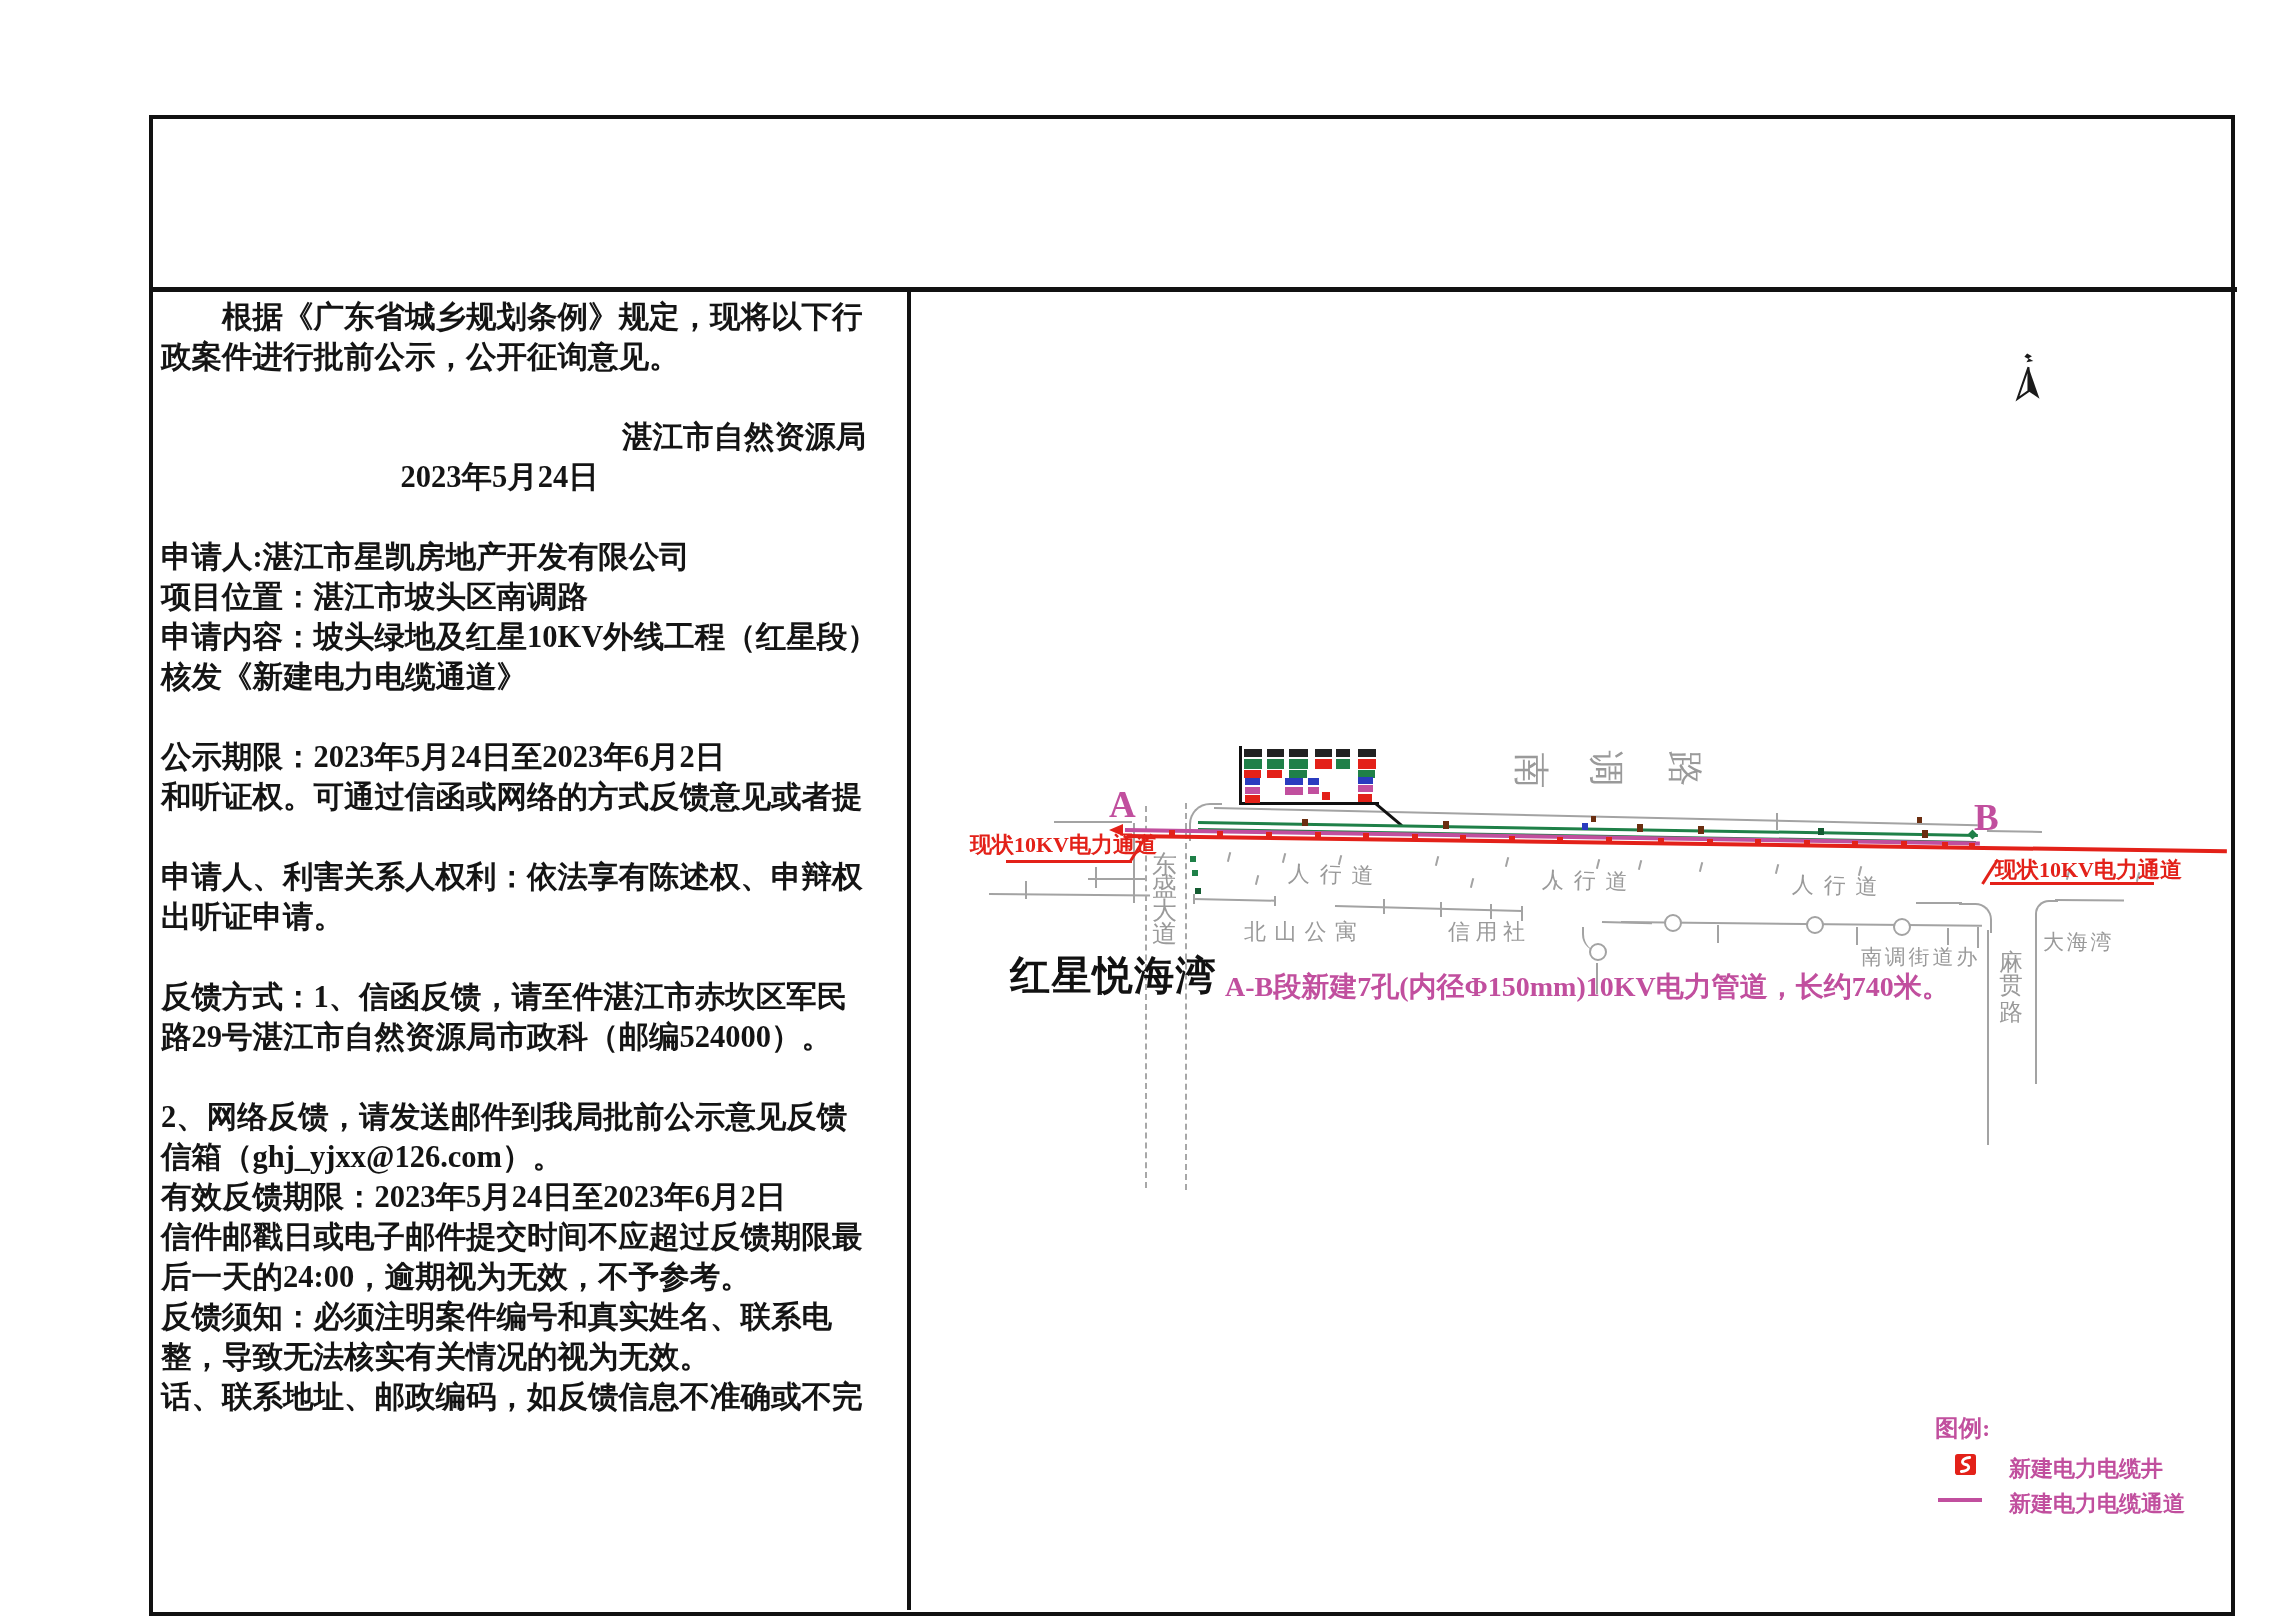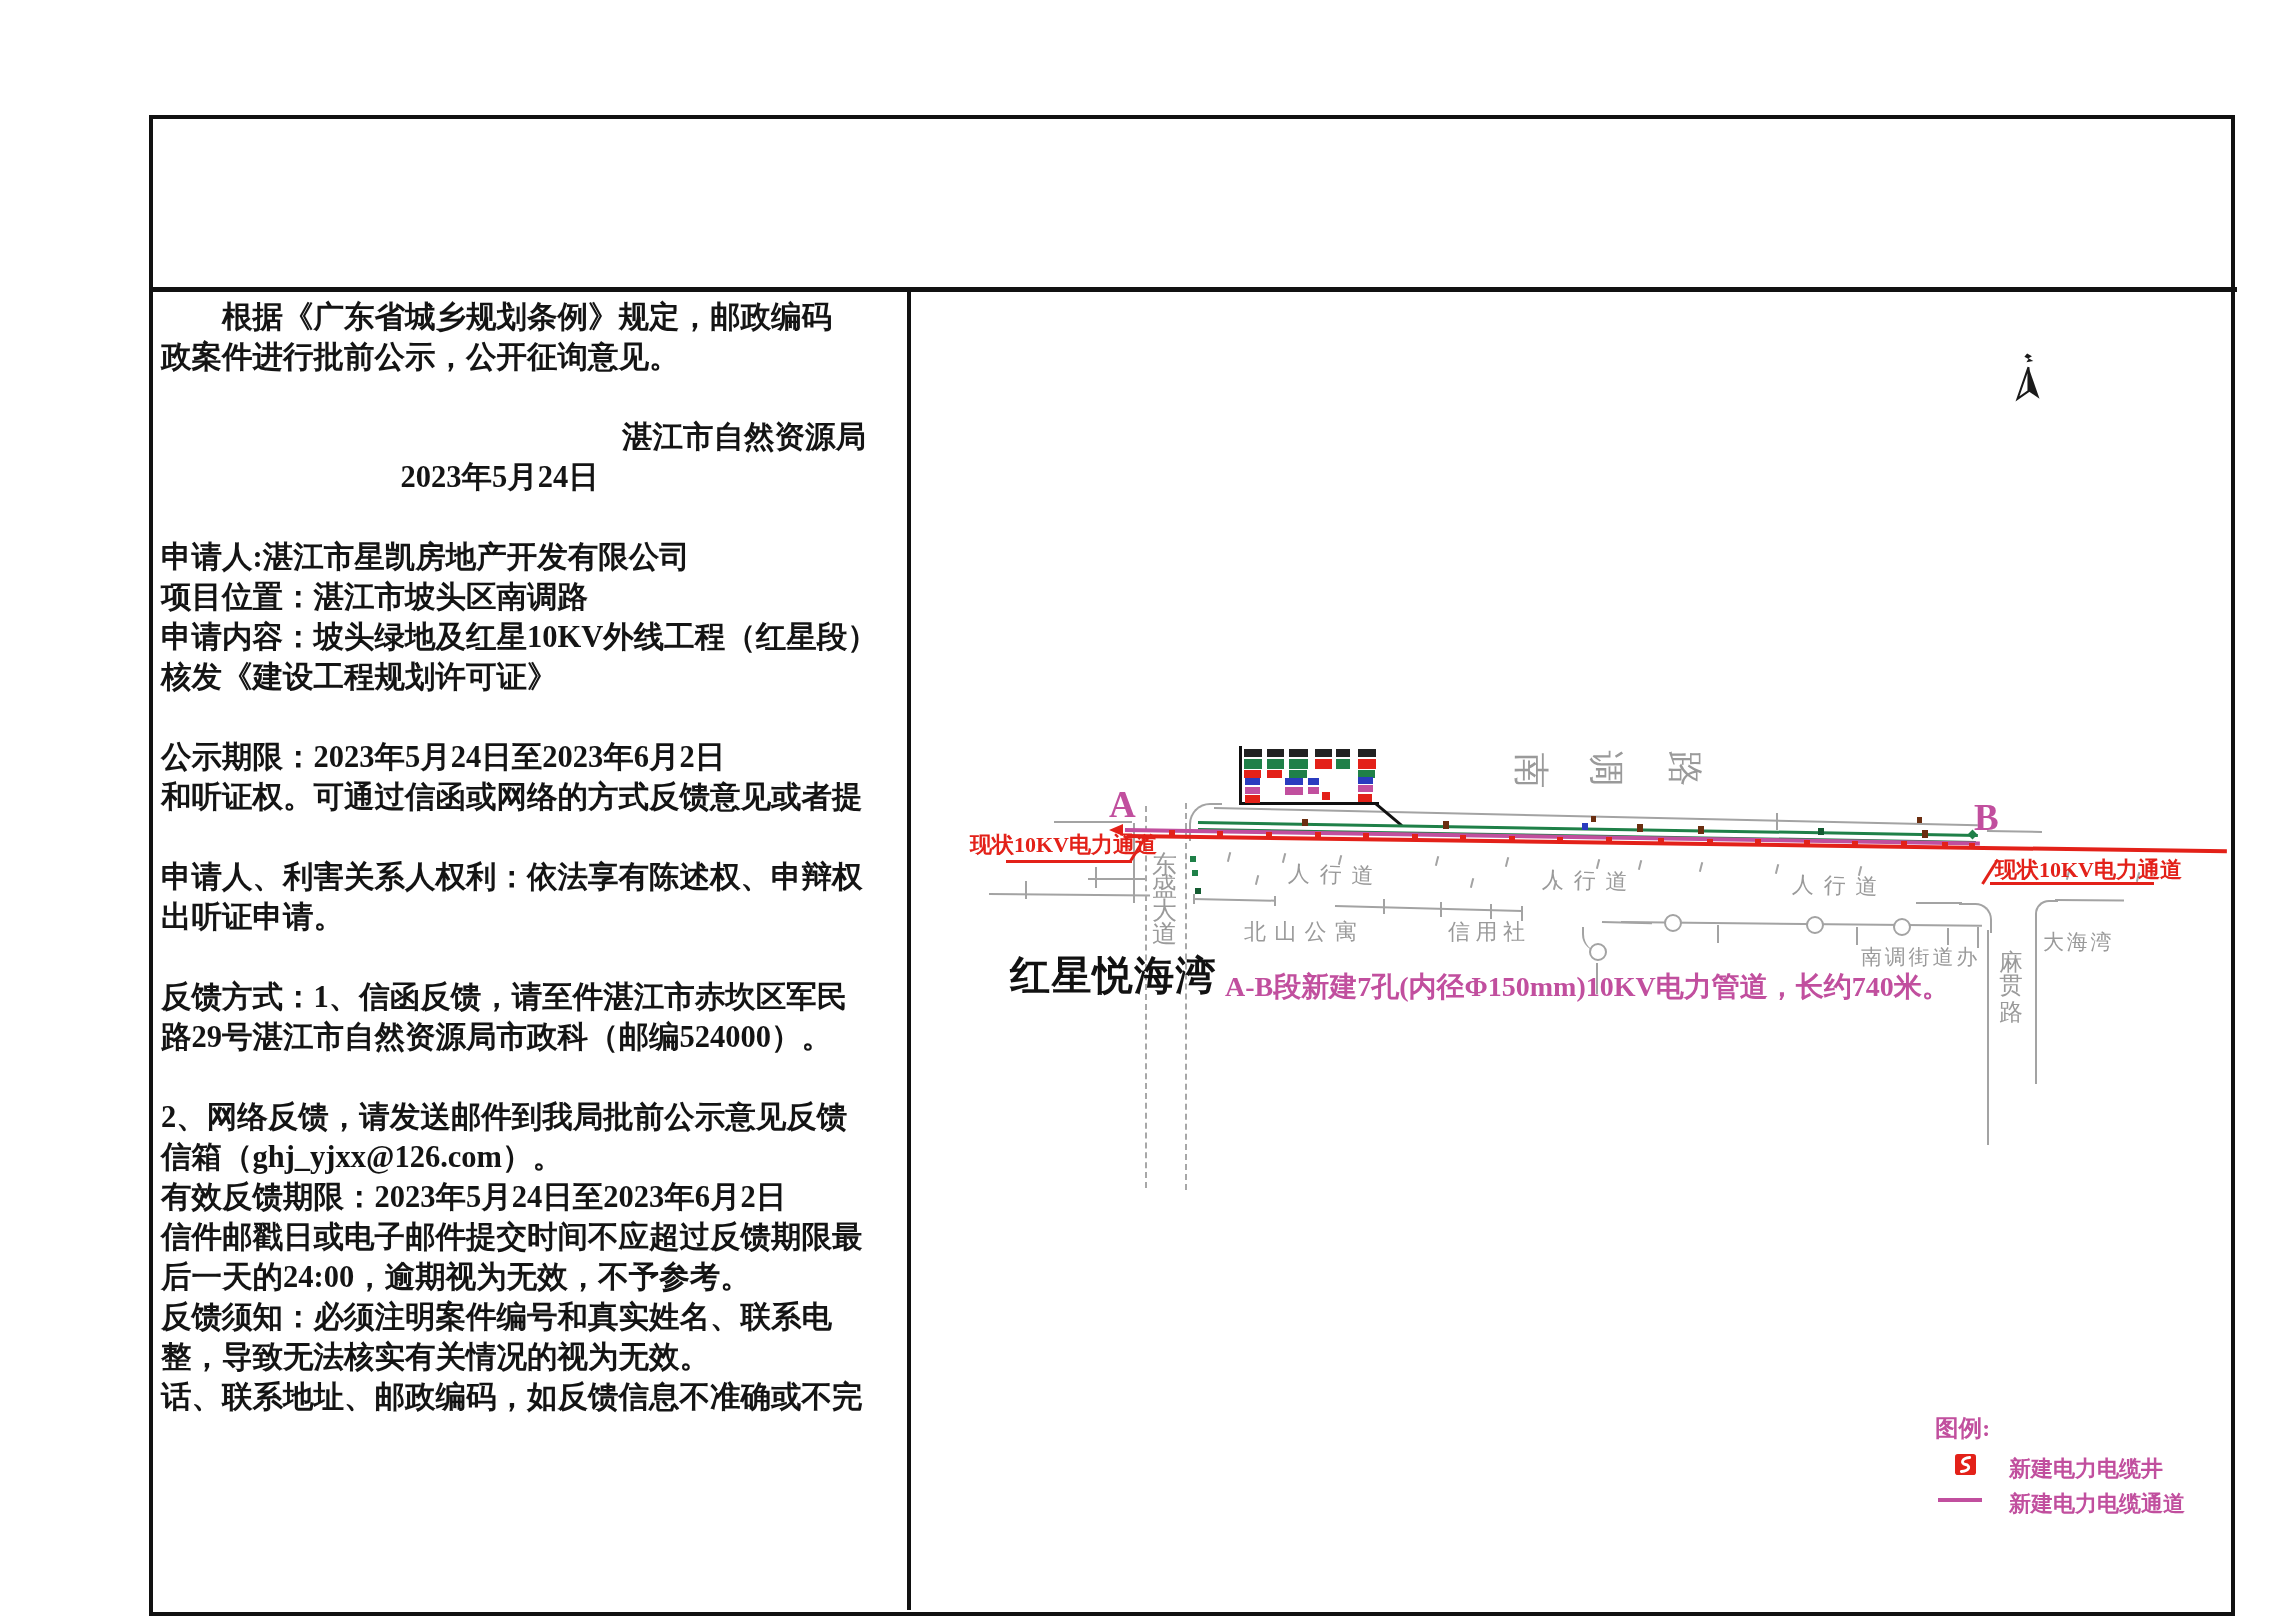--- a/index.html
+++ b/index.html
@@ -45,28 +45,28 @@
 <body>
 
 <div class="page">
 
   <div class="frame"></div>
   <div class="title-sep"></div>
   <div class="v-divider"></div>
 
 
   <div class="notice">
-    <div class="ln indent">根据《广东省城乡规划条例》规定，邮政编码</div>
+    <div class="ln indent">根据《广东省城乡规划条例》规定，现将以下行</div>
     <div class="ln">政案件进行批前公示，公开征询意见。</div>
     <div class="ln sig1">湛江市自然资源局</div>
     <div class="ln sig2">2023年5月24日</div>
     <div class="ln gap">申请人:湛江市星凯房地产开发有限公司</div>
     <div class="ln">项目位置：湛江市坡头区南调路</div>
     <div class="ln">申请内容：坡头绿地及红星10KV外线工程（红星段）</div>
-    <div class="ln">核发《建设工程规划许可证》</div>
+    <div class="ln">核发《新建电力电缆通道》</div>
     <div class="ln gap">公示期限：2023年5月24日至2023年6月2日</div>
     <div class="ln">和听证权。可通过信函或网络的方式反馈意见或者提</div>
     <div class="ln gap">申请人、利害关系人权利：依法享有陈述权、申辩权</div>
     <div class="ln">出听证申请。</div>
     <div class="ln gap">反馈方式：1、信函反馈，请至件湛江市赤坎区军民</div>
     <div class="ln">路29号湛江市自然资源局市政科（邮编524000）。</div>
     <div class="ln gap">2、网络反馈，请发送邮件到我局批前公示意见反馈</div>
     <div class="ln">信箱（ghj_yjxx@126.com）。</div>
     <div class="ln">有效反馈期限：2023年5月24日至2023年6月2日</div>
     <div class="ln">信件邮戳日或电子邮件提交时间不应超过反馈期限最</div>

